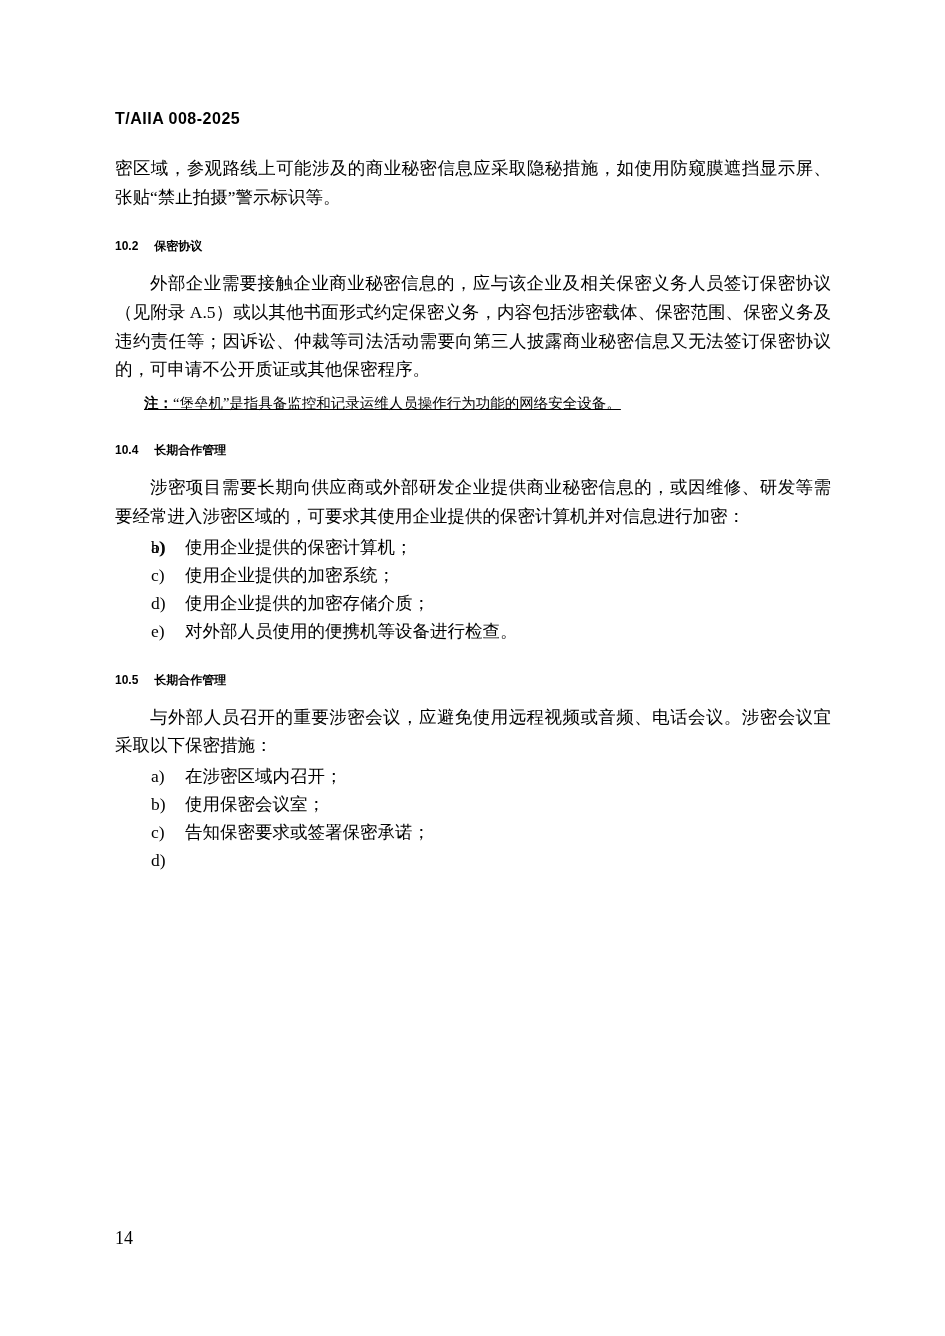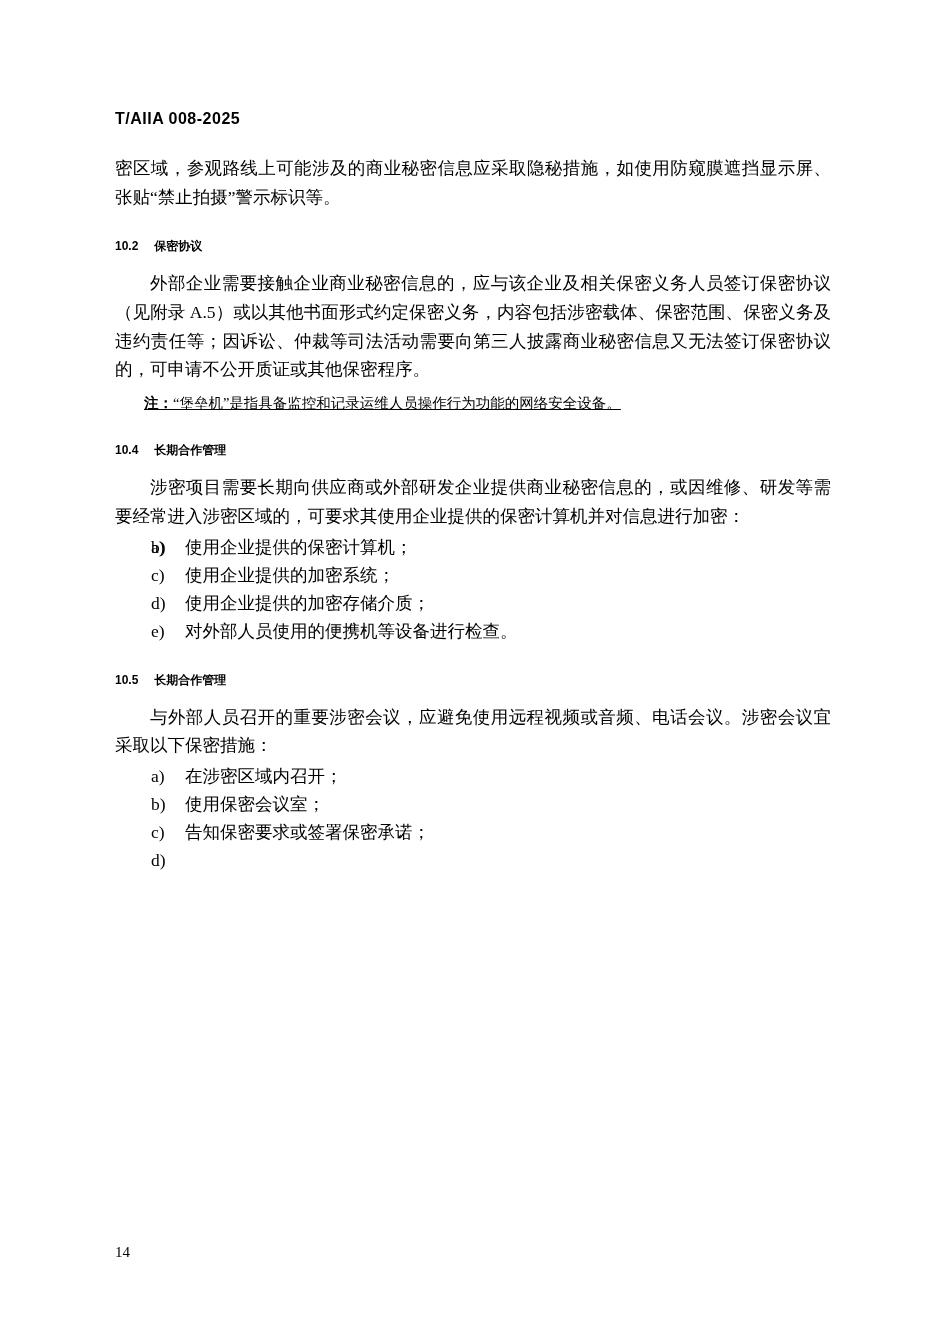--- a/index.html
+++ b/index.html
@@ -74,22 +74,21 @@
     text-align: justify;
   }
   .item-marker {
     position: absolute;
     left: 36px;
   }
   .footer-page-num {
     position: absolute;
     left: 115px;
     top: 1228px;
-    font-size: 15px;
-    margin-top: 16px;
+    font-size: 18px;
   }
 </style>
 </head>
 <body>
 
 <div class="page">
   <div class="content">
 
     <div class="doc-number">T/AIIA 008-2025</div>
 

